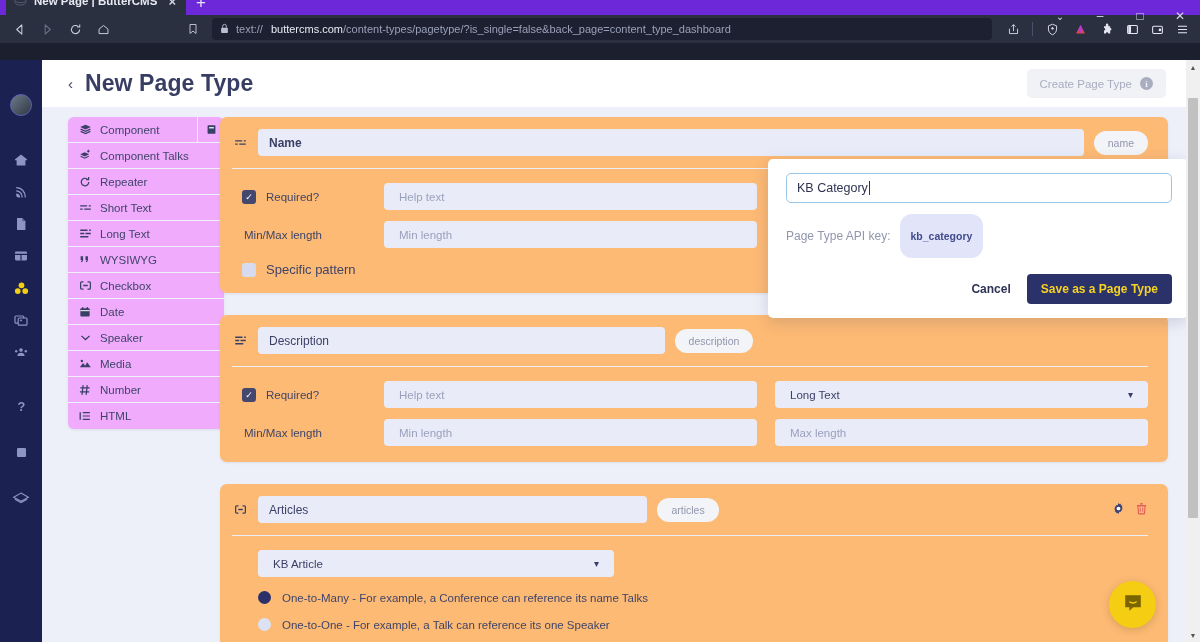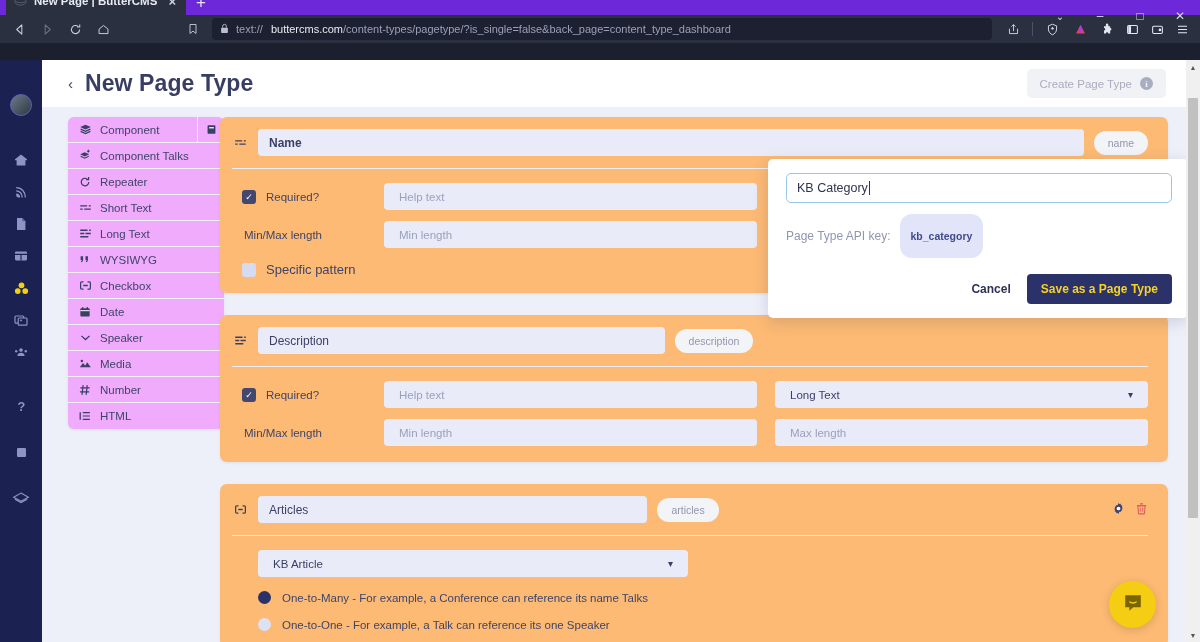--- a/index.html
+++ b/index.html
@@ -140,21 +140,21 @@
   }
   .cb.empty { background: #d6dbf0; }
   .fld {
     height: 27px; background: #e9ecf8; border-radius: 4px; display: flex; align-items: center;
     padding: 0 15px; font-size: 11.5px; color: #9ba0bd;
   }
   .fld.sel { color: #3b3f66; justify-content: space-between; }
   .fld .chev { color: #3b3f66; font-size: 10px; }
   .pattern-row { display: flex; align-items: center; gap: 10px; padding: 14px 0 0 10px; font-size: 13px; color: #3f4469; }
 
-  .ref-select { width: 430px; margin: 14px 0 0 26px; }
+  .ref-select { width: 356px; margin: 14px 0 0 26px; }
   .radio-row { display: flex; align-items: center; gap: 11px; margin: 14px 0 0 26px; font-size: 11.5px; color: #3f4469; }
   .radio { width: 13px; height: 13px; border-radius: 50%; background: #dde1f4; flex: none; }
   .radio.on { background: #2b3169; }
 
   
   .popup {
     position: absolute; left: 726px; top: 52px; width: 420px; background: #fff;
     border-radius: 5px; box-shadow: 0 4px 16px rgba(30,40,90,.17); padding: 14px 16px 14px 18px;
     z-index: 40;
   }

